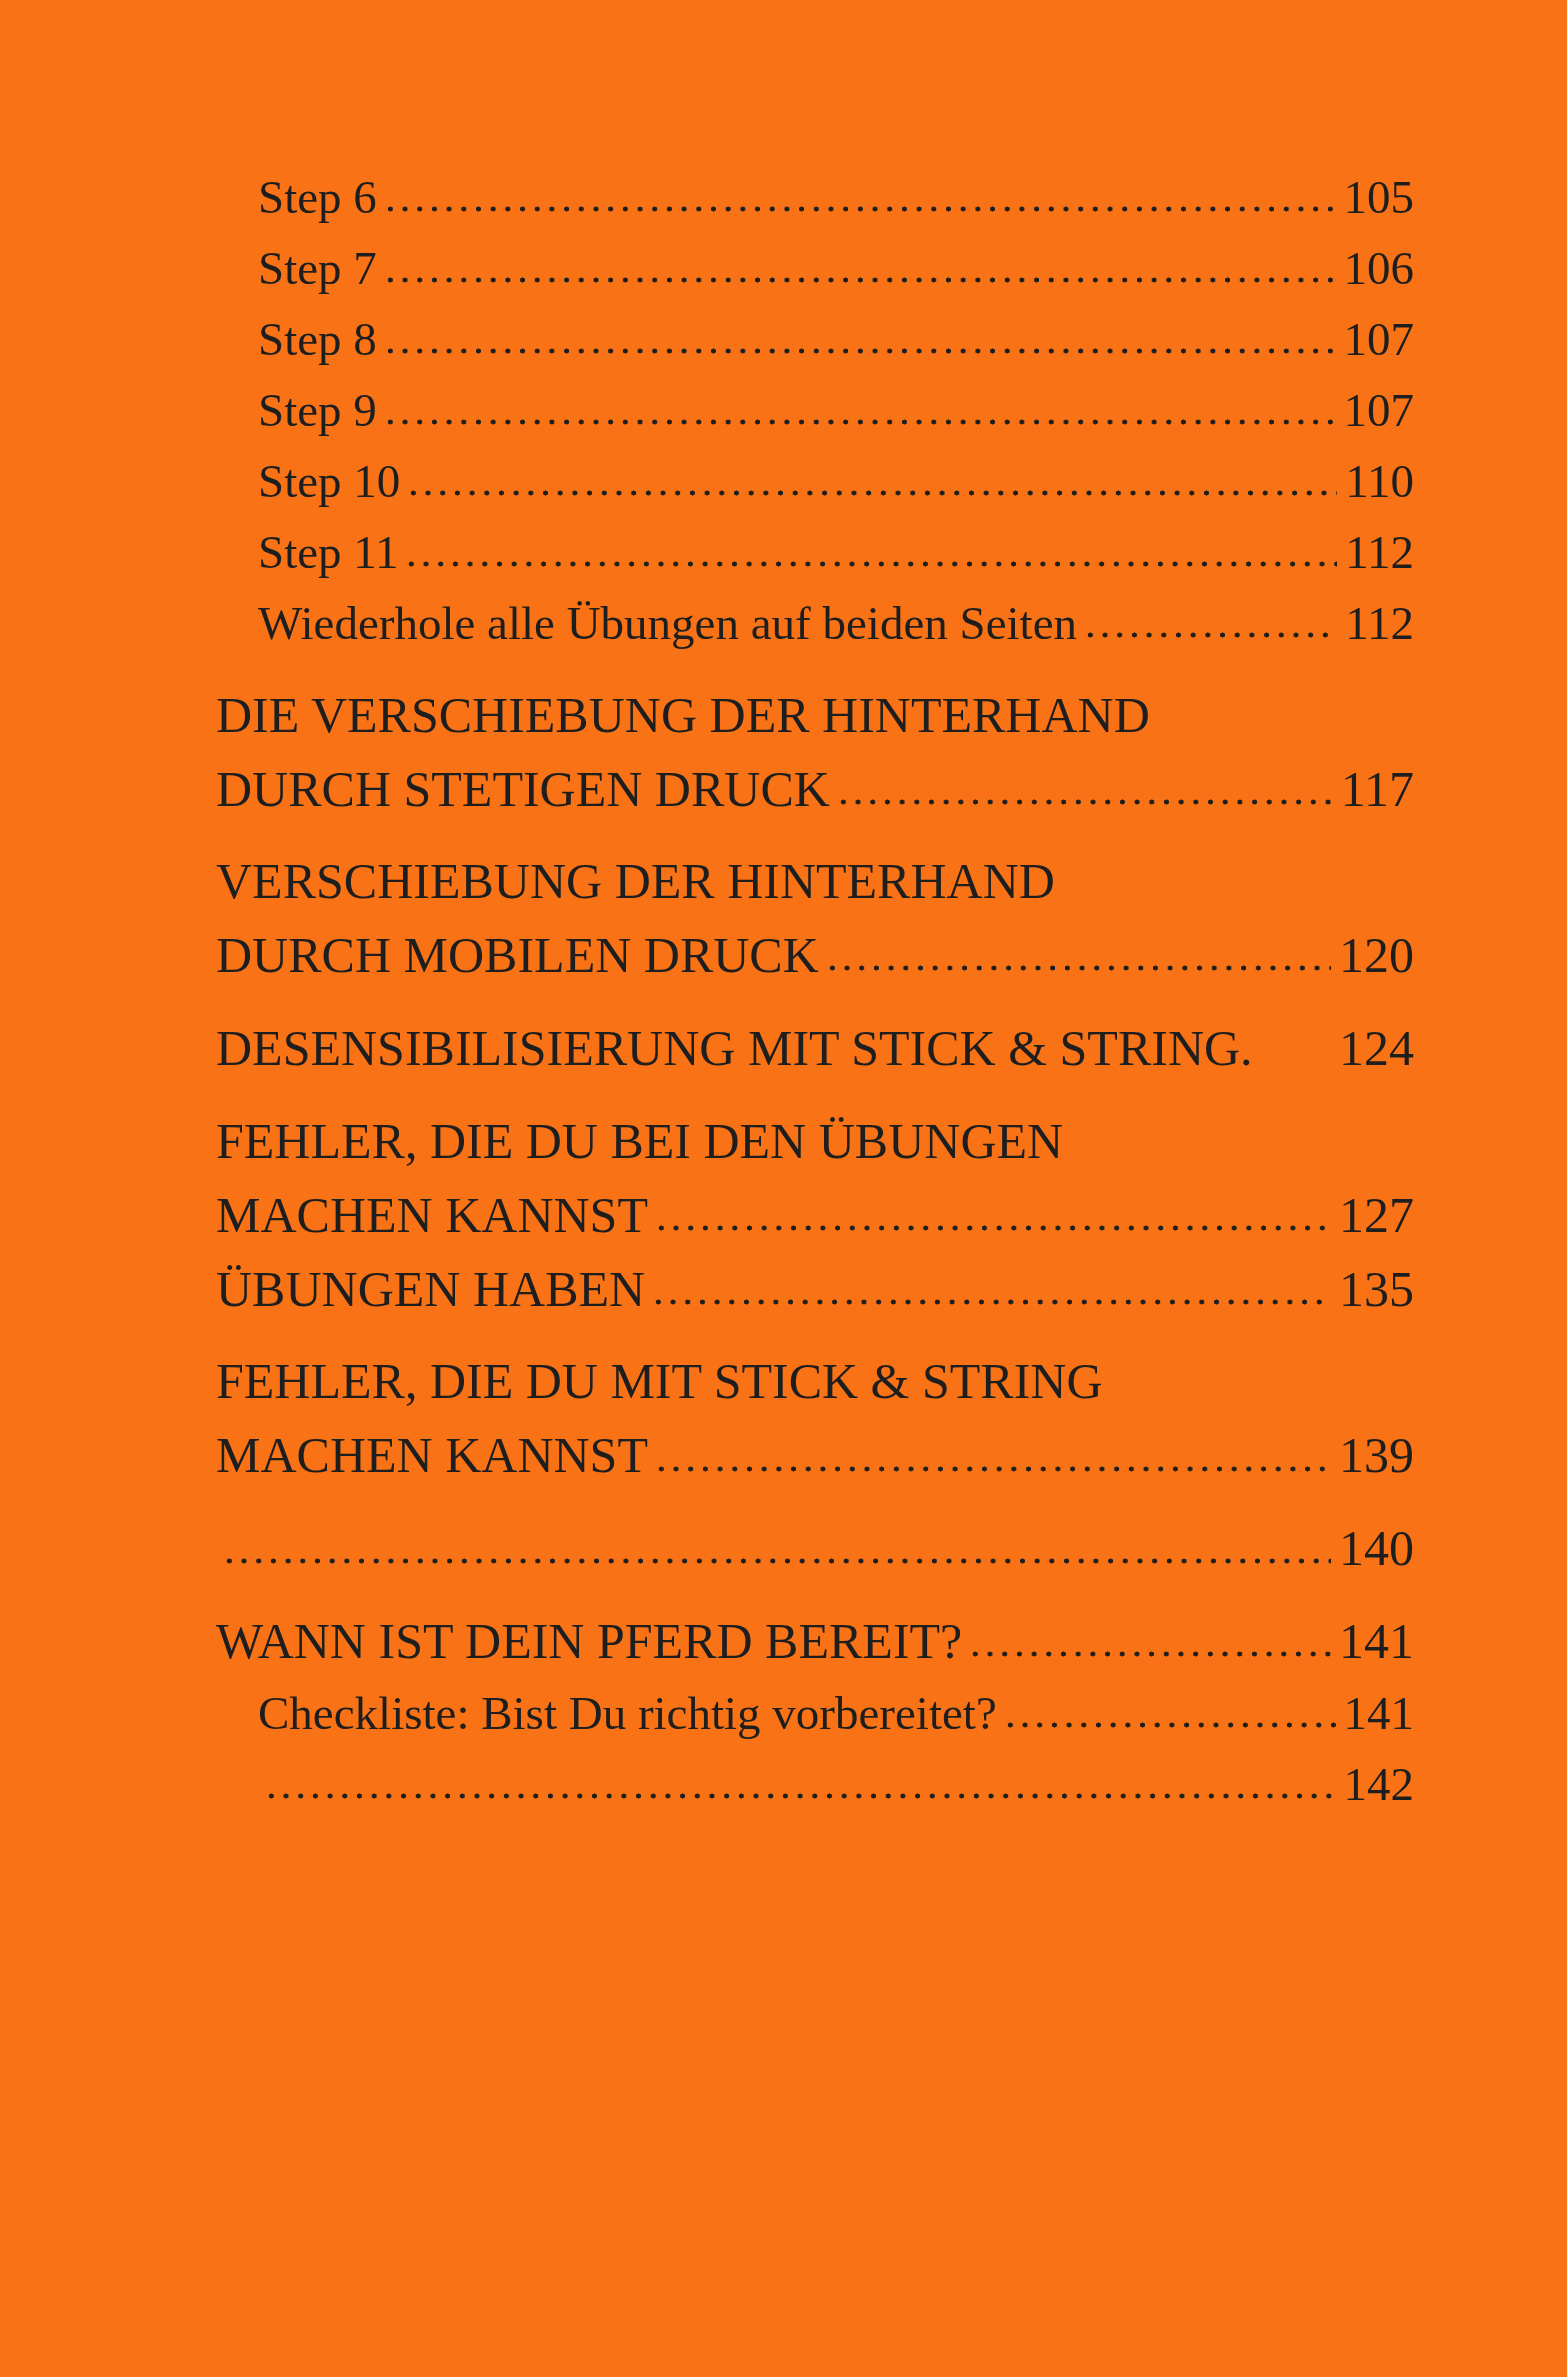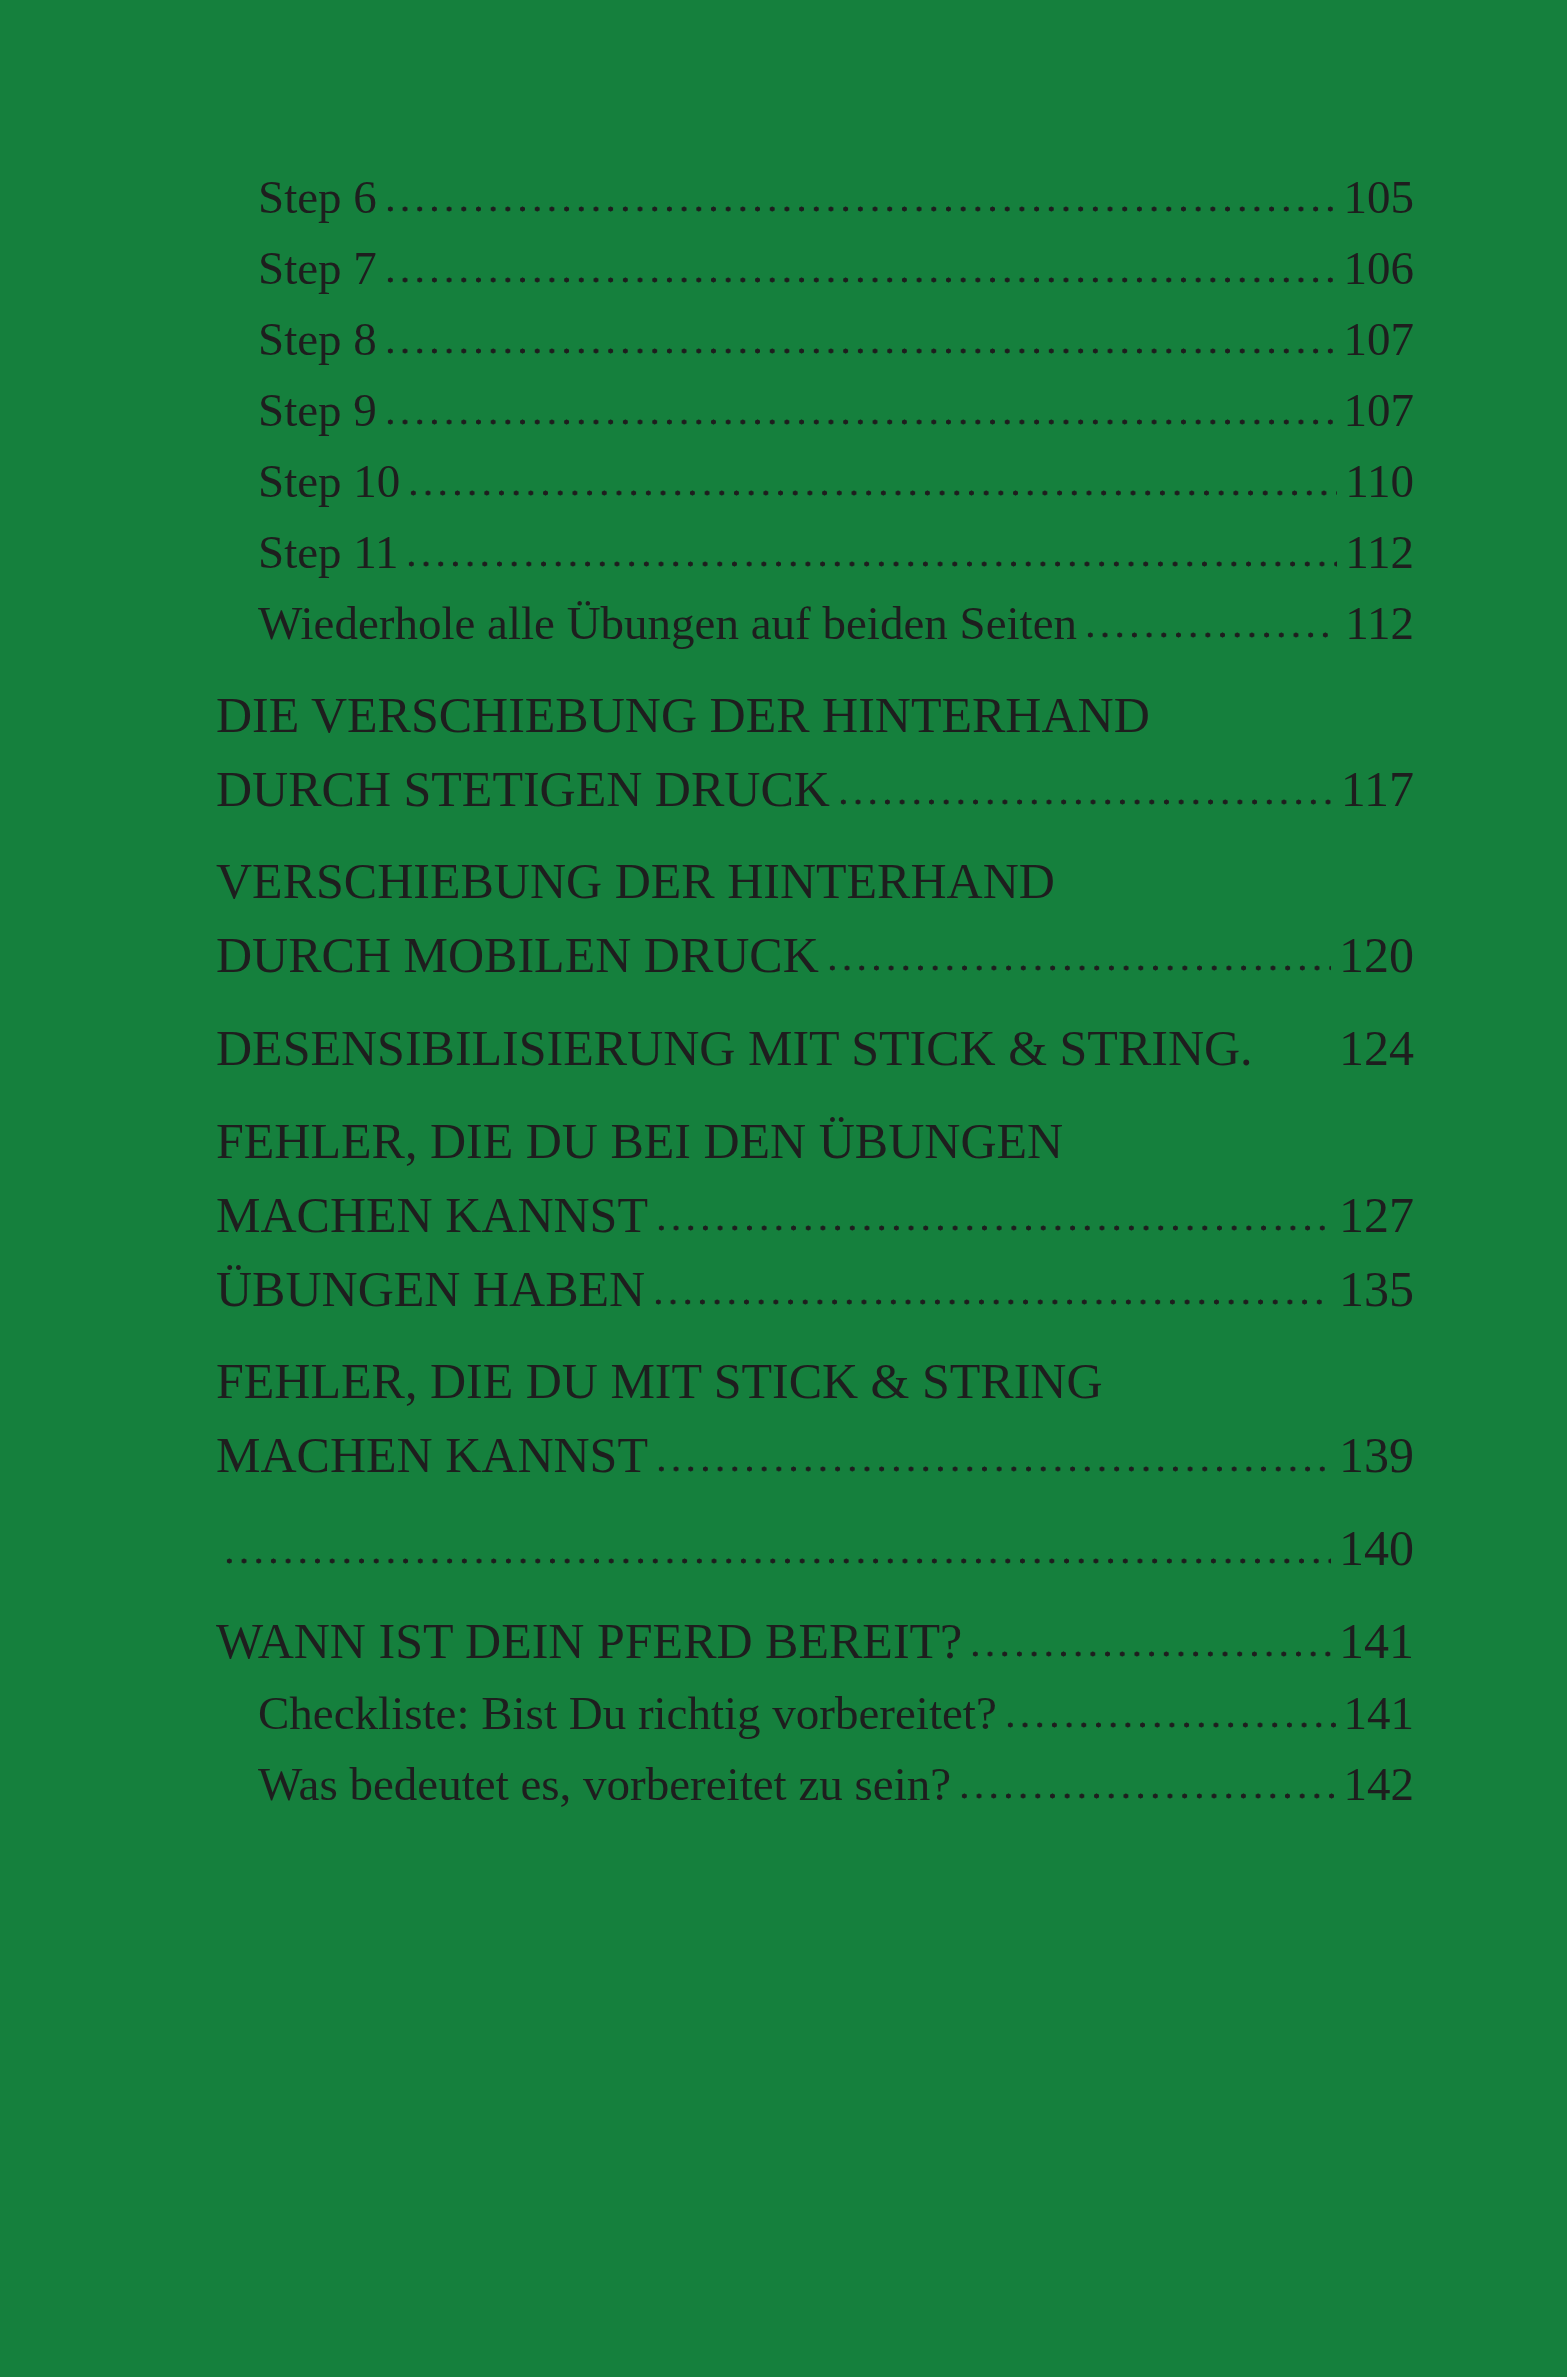--- a/index.html
+++ b/index.html
@@ -9,21 +9,21 @@
   }
   body {
     width: 1567px;
     height: 2377px;
     overflow: hidden;
   }
   .document-page {
     position: relative;
     width: 1567px;
     height: 2377px;
-    background: #15803d;
+    background: #f97316;
     font-family: "Liberation Serif", "DejaVu Serif", serif;
     color: #1e1e1e;
   }
   .toc {
     position: absolute;
     top: 162px;
     left: 216px;
     width: 1198px;
   }
   .row {
@@ -176,20 +176,19 @@
       <span class="page-num">141</span>
     </div>
 
     <div class="row sub">
       <span class="title">Checkliste: Bist Du richtig vorbereitet?</span>
       <span class="leader"></span>
       <span class="page-num">141</span>
     </div>
 
     <div class="row sub">
-      <span class="title">Was bedeutet es, vorbereitet zu sein?</span>
       <span class="leader"></span>
       <span class="page-num">142</span>
     </div>
 
   </div>
 </div>
 
 
 </body></html>

